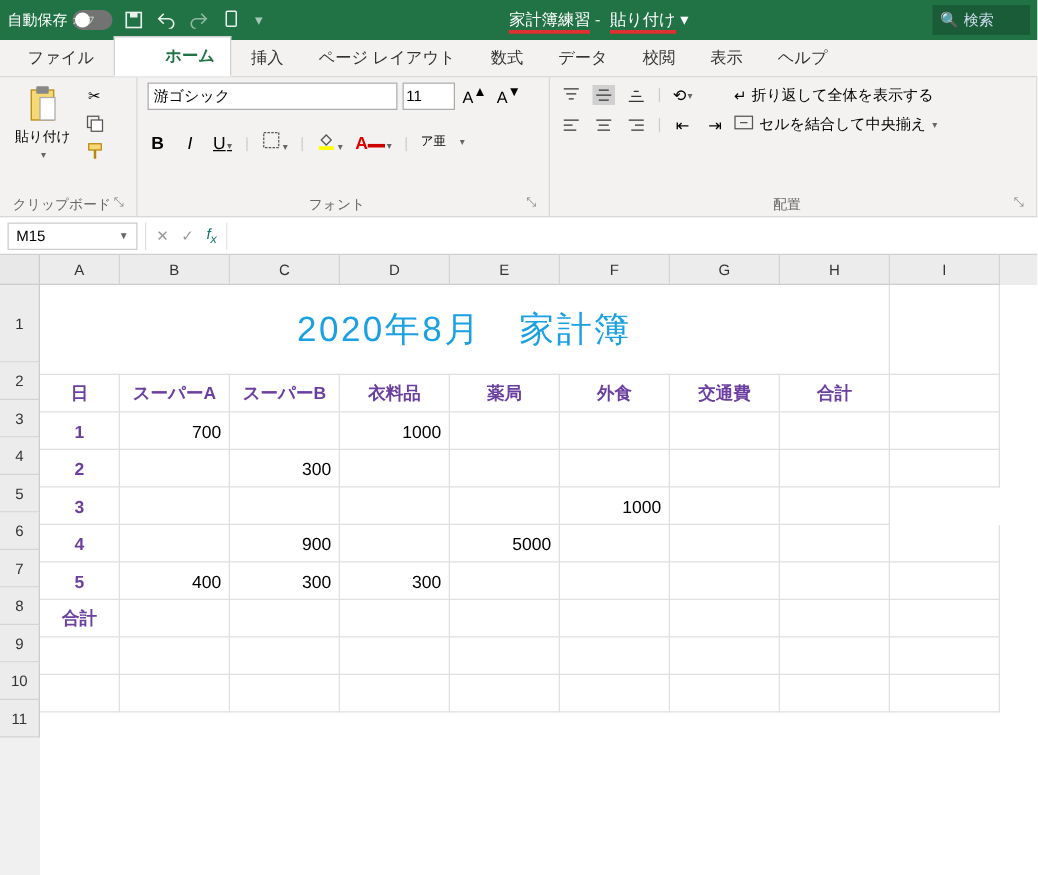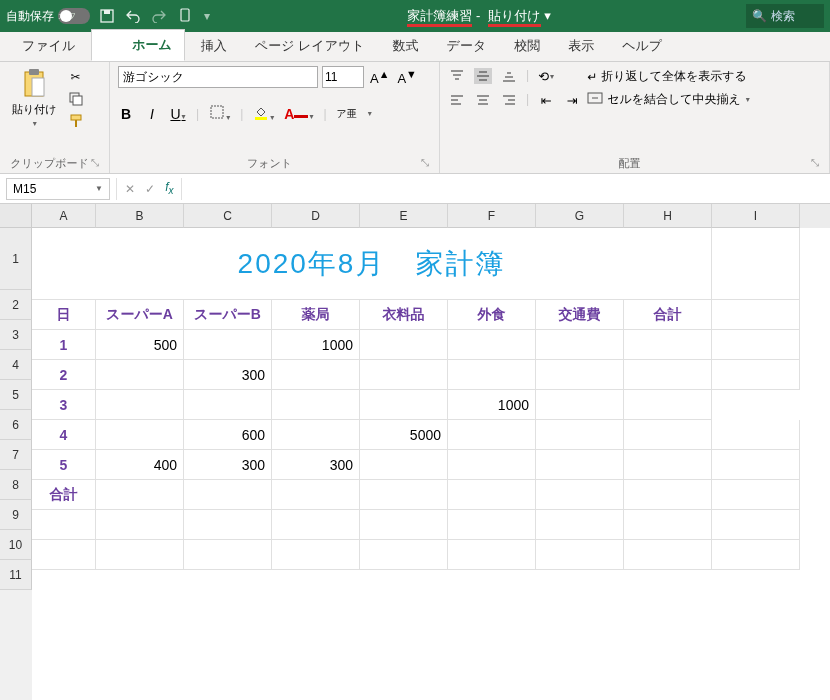--- a/index.html
+++ b/index.html
@@ -325,32 +325,32 @@
 
       <div class="row tall">
         <div class="cell merged-title" style="width:680px;justify-content:center">2020年8月　家計簿</div>
         <div class="cell wI"></div>
       </div>
 
       <div class="row">
         <div class="cell wA hdr-cell">日</div>
         <div class="cell wB hdr-cell">スーパーA</div>
         <div class="cell wC hdr-cell">スーパーB</div>
+        <div class="cell wE hdr-cell">衣料品</div>
         <div class="cell wD hdr-cell">薬局</div>
-        <div class="cell wE hdr-cell">衣料品</div>
         <div class="cell wF hdr-cell">外食</div>
         <div class="cell wG hdr-cell">交通費</div>
         <div class="cell wH hdr-cell">合計</div>
         <div class="cell wI"></div>
       </div>
 
       <div id="data-rows">
           <div class="row">
             <div class="cell wA day-cell">1</div>
-            <div class="cell right wB">500</div>
+            <div class="cell right wB">700</div>
             <div class="cell right wC"></div>
             <div class="cell right wD">1000</div>
             <div class="cell right wE"></div>
             <div class="cell right wF"></div>
             <div class="cell right wG"></div>
             <div class="cell right wH"></div>
             <div class="cell wI"></div>
           </div>
           <div class="row">
             <div class="cell wA day-cell">2</div>
@@ -369,21 +369,21 @@
             <div class="cell right wC"></div>
             <div class="cell right wD"></div>
             <div class="cell right wE"></div>
             <div class="cell right wF">1000</div>
             <div class="cell right wH"></div>
             <div class="cell wI"></div>
           </div>
           <div class="row">
             <div class="cell wA day-cell">4</div>
             <div class="cell right wB"></div>
-            <div class="cell right wC">600</div>
+            <div class="cell right wC">900</div>
             <div class="cell right wD"></div>
             <div class="cell right wE">5000</div>
             <div class="cell right wF"></div>
             <div class="cell right wG"></div>
             <div class="cell right wH"></div>
             <div class="cell wI"></div>
           </div>
           <div class="row">
             <div class="cell wA day-cell">5</div>
             <div class="cell right wB">400</div>

